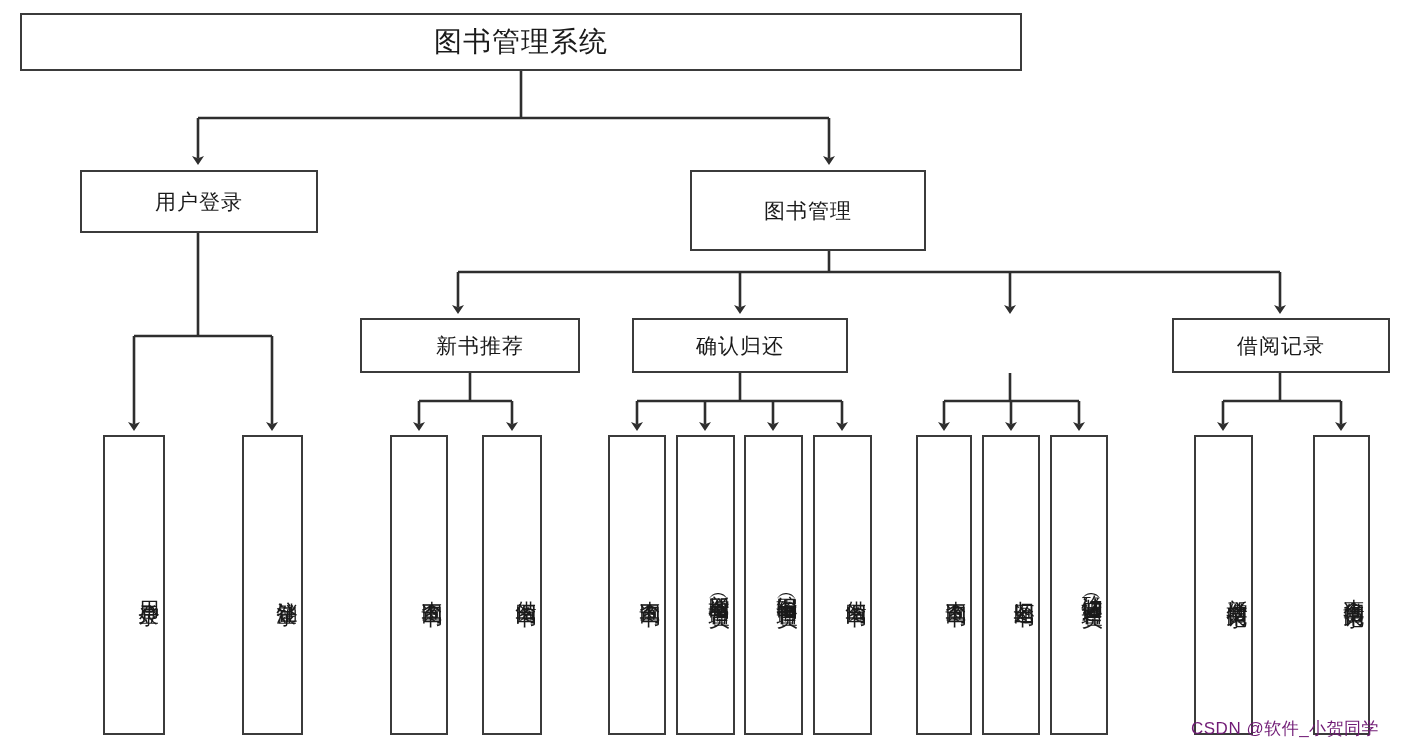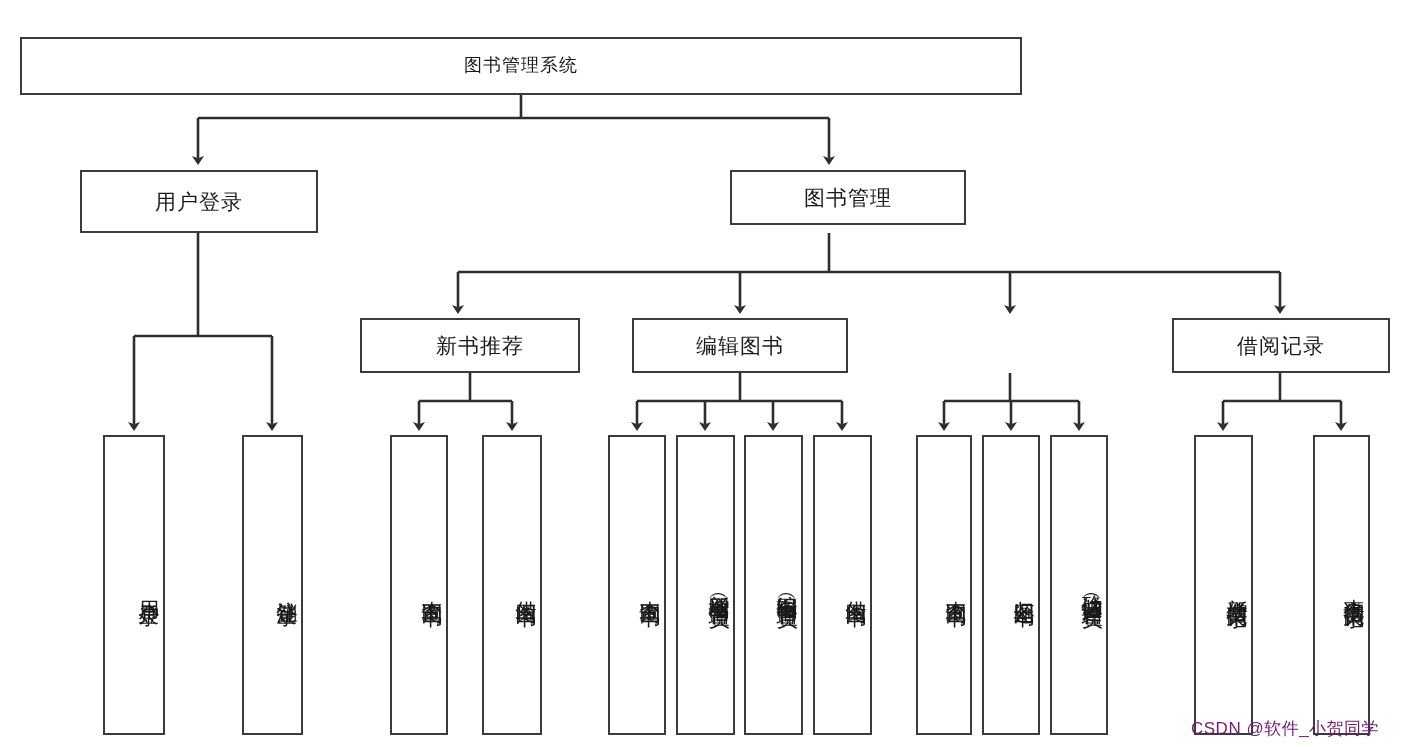--- a/index.html
+++ b/index.html
@@ -35,22 +35,21 @@
     align-items: center;
     justify-content: center;
     color: #1a1a1a;
   }
   .node-h {
     font-size: 21px;
     letter-spacing: 1px;
     line-height: 1.2;
   }
   .node-root {
-    font-size: 18px;
-    margin-top: 24px;
+    font-size: 28px;
   }
   .node-v {
     writing-mode: vertical-rl;
     text-orientation: upright;
     font-size: 21px;
     letter-spacing: 2px;
     align-items: flex-start;
     justify-content: center;
     padding-top: 6px;
   }
@@ -127,30 +126,30 @@
   </svg>
 
   <div class="node node-h node-root" style="left:20px; top:13px; width:1002px; height:58px;">
     <span>图书管理系统</span>
   </div>
 
   <div class="node node-h" style="left:80px; top:170px; width:238px; height:63px;">
     <span>用户登录</span>
   </div>
 
-  <div class="node node-h" style="left:730px; top:170px; width:236px; height:55px;">
+  <div class="node node-h" style="left:690px; top:170px; width:236px; height:81px;">
     <span>图书管理</span>
   </div>
 
   <div class="node node-h" style="left:360px; top:318px; width:220px; height:55px;padding-left:20px;">
     <span>新书推荐</span>
   </div>
 
   <div class="node node-h" style="left:632px; top:318px; width:216px; height:55px;">
-    <span>编辑图书</span>
+    <span>确认归还</span>
   </div>
 
 
   <div class="node node-h" style="left:1172px; top:318px; width:218px; height:55px;text-align:right;">
     <span>借阅记录</span>
   </div>
 
   <div class="node node-v" style="left:103px; top:435px; width:62px; height:300px;">
     <span class="vlabel">用户登录</span>
   </div>

